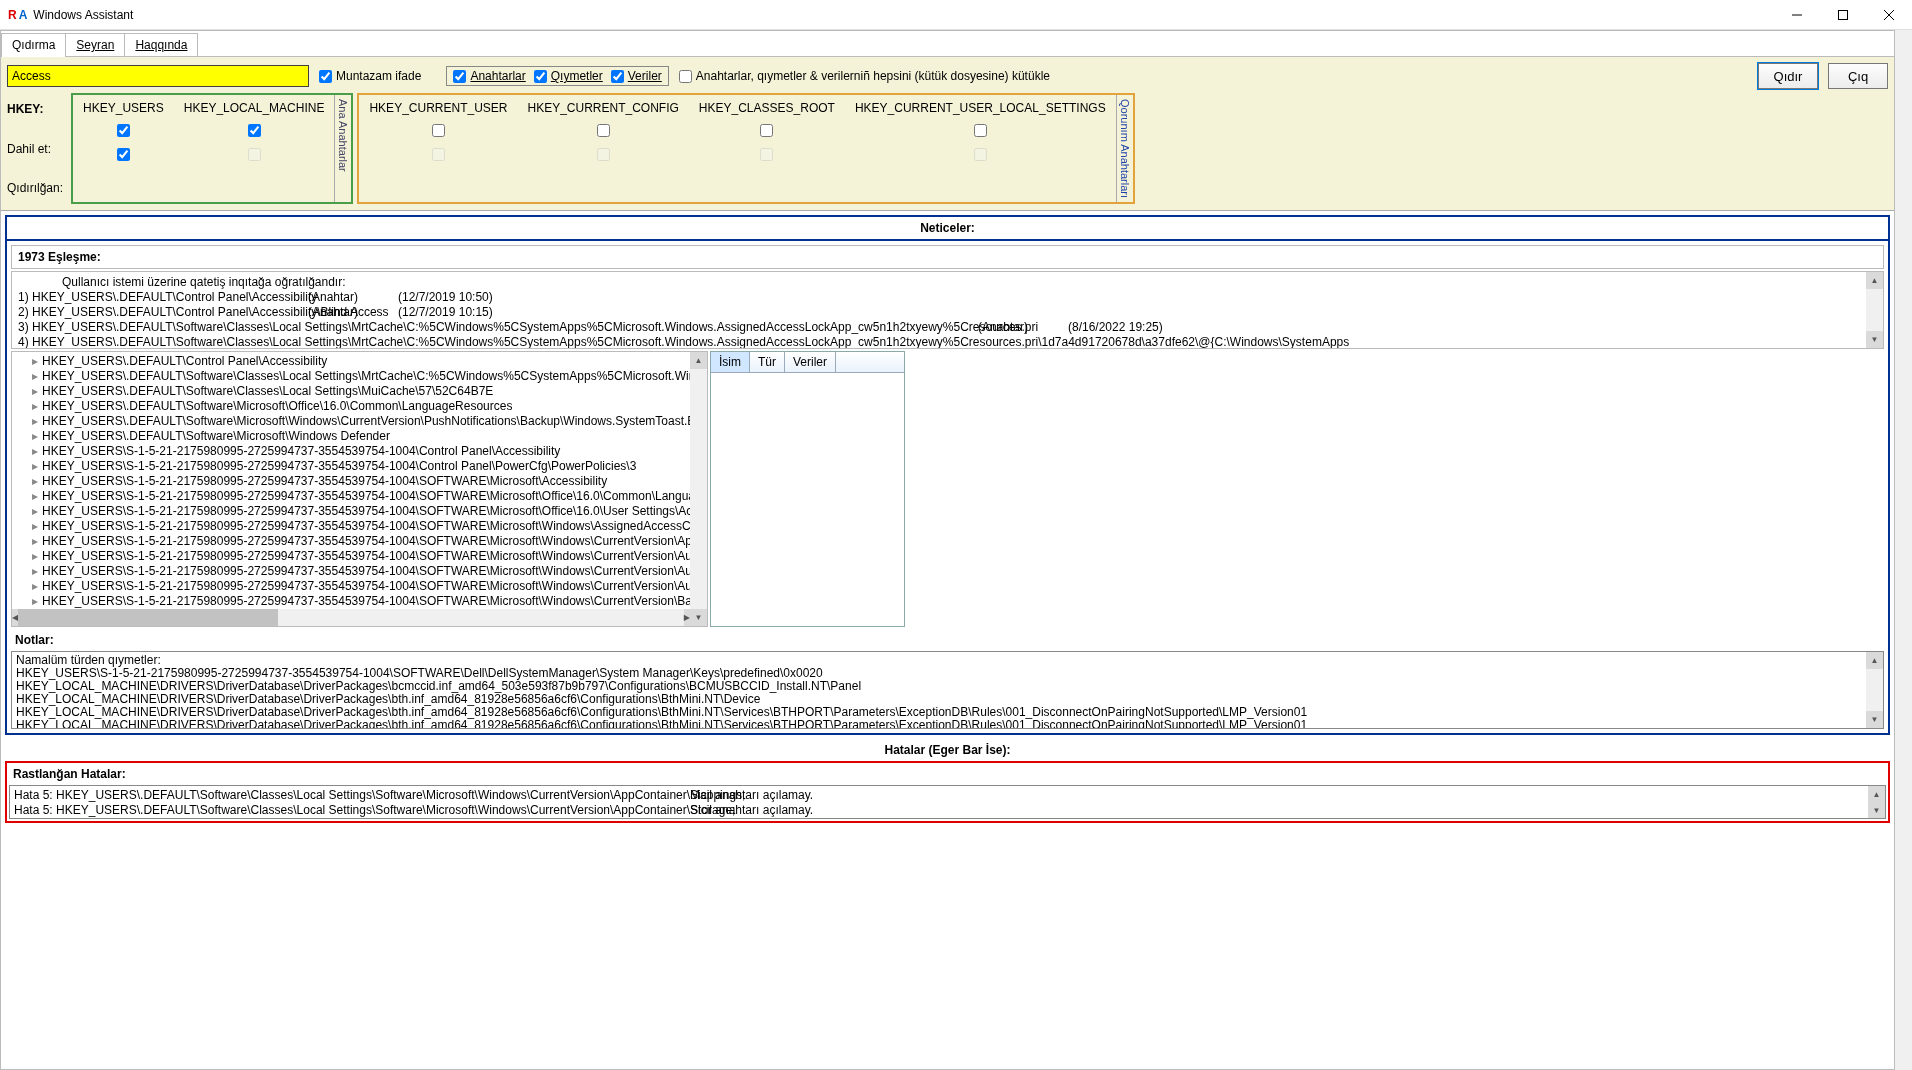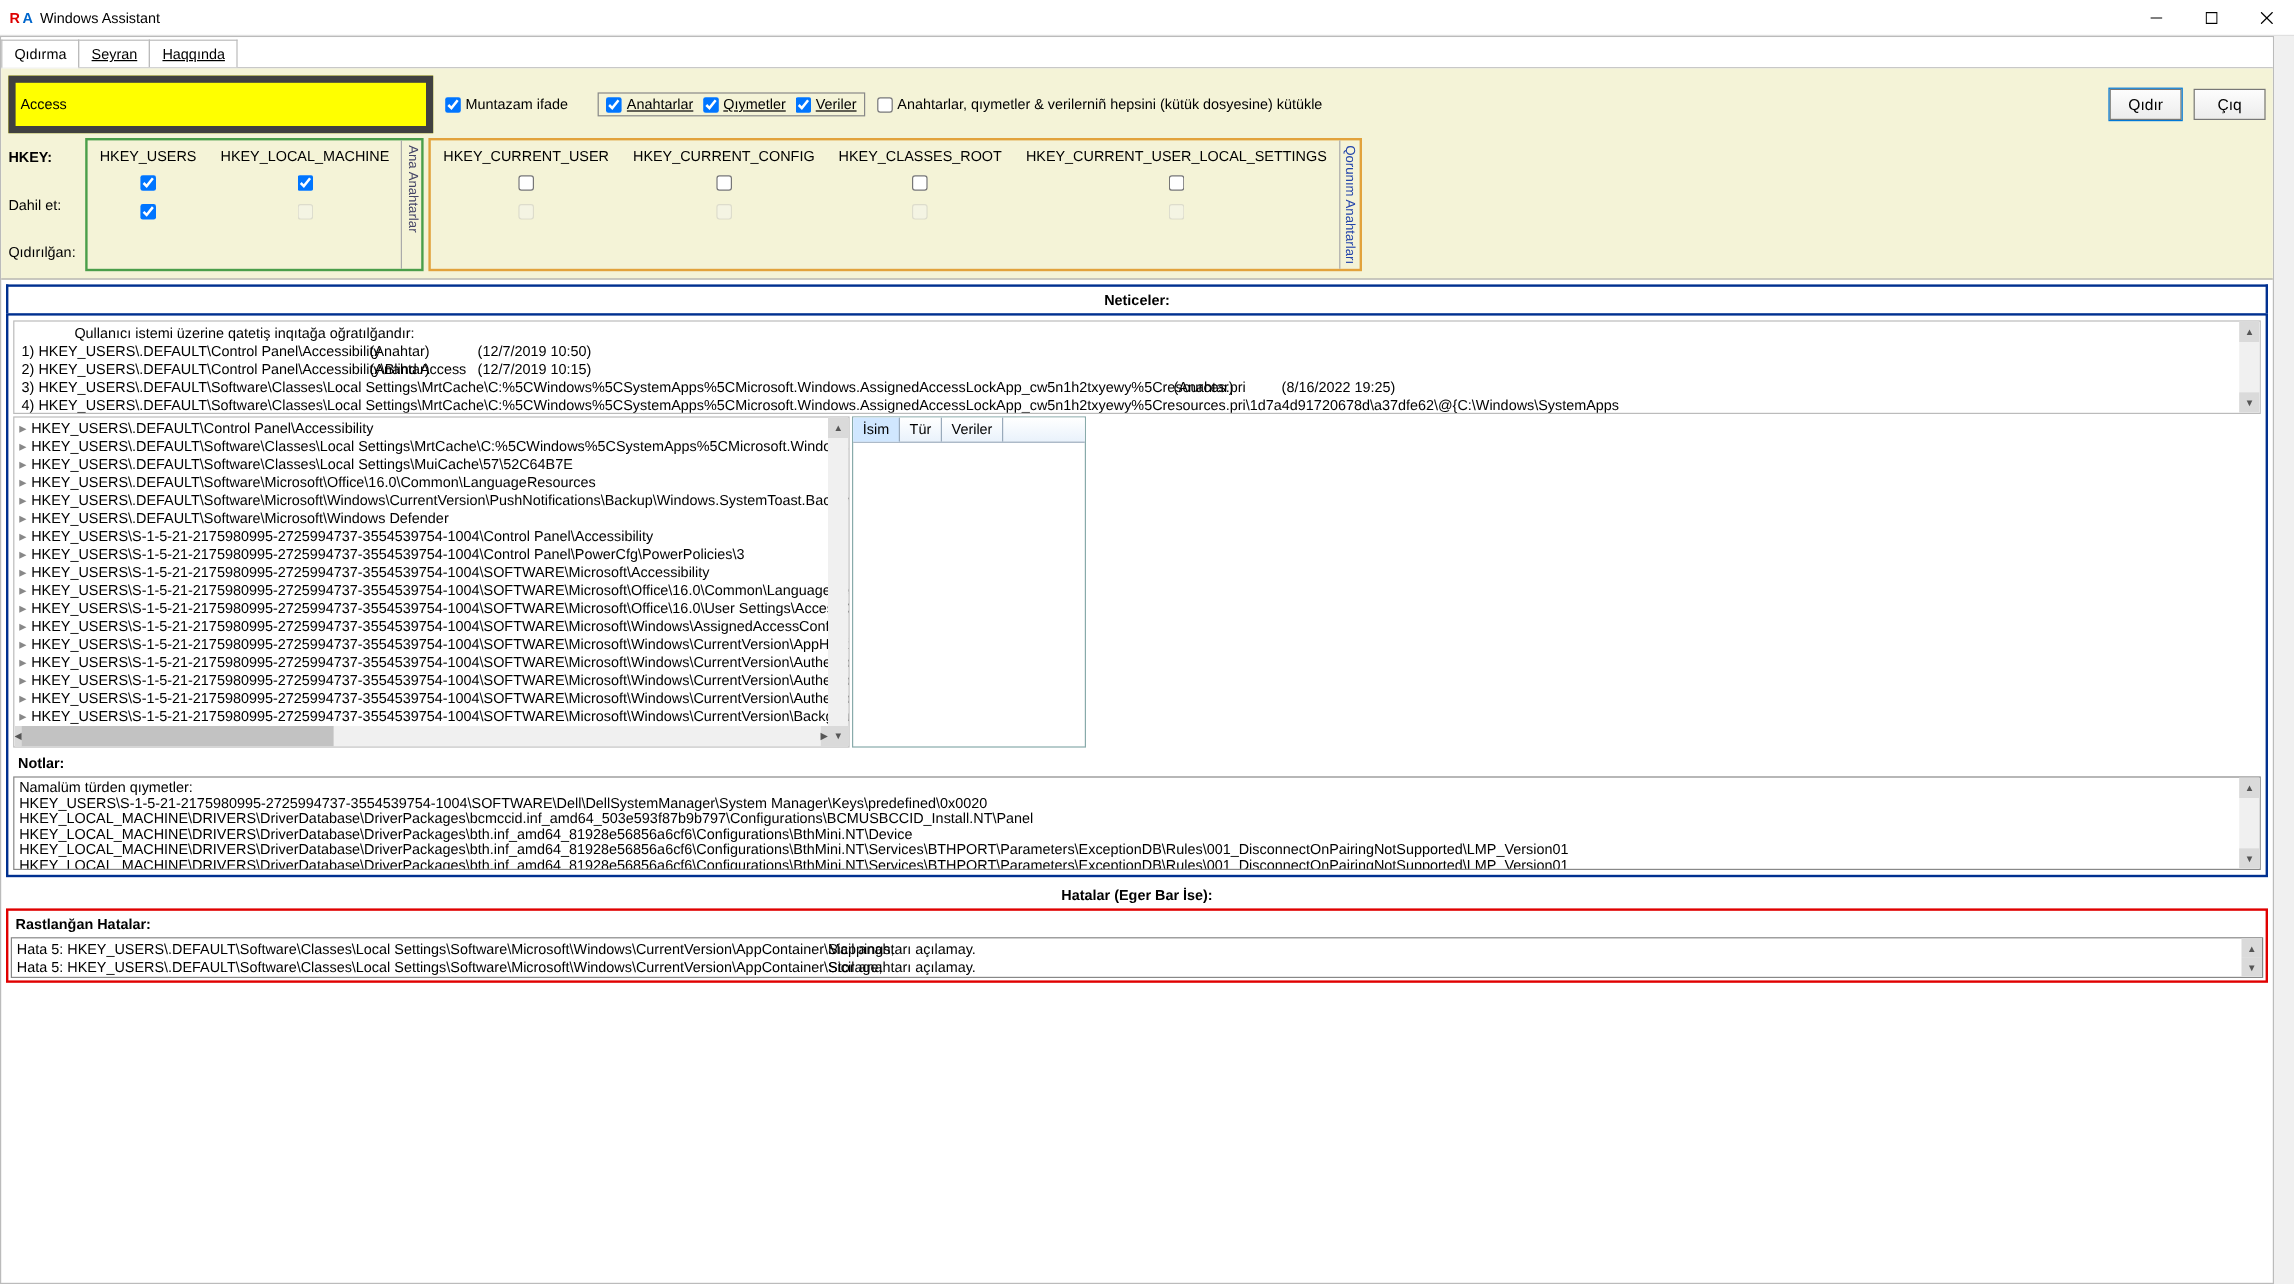--- a/index.html
+++ b/index.html
@@ -18,21 +18,21 @@
 
 .tabs { display: flex; border-bottom: 1px solid #bbb; background: #fff; }
 .tab { padding: 4px 10px; border: 1px solid #bbb; border-bottom: none; margin-right: -1px; margin-top: 2px; background: #fff; position: relative; }
 .tab.active { background: #fff; z-index: 2; }
 .tab.active::after { content: ""; position: absolute; left: 0; right: 0; bottom: -1px; height: 1px; background: #fff; }
 .tab u { text-decoration: underline; }
 
 .search-area { background: #f4f3d7; padding: 6px; border-bottom: 1px solid #aaa; display: flex; flex-direction: column; gap: 4px; }
 
 .row1 { display: flex; align-items: center; gap: 10px; }
-.search-input { width: 354px; height: 22px; background: #ffff00; border: 6px solid #404040; padding: 18px 4px; outline: none; }
+.search-input { width: 302px; height: 22px; background: #ffff00; border: 1px solid #404040; padding: 2px 4px; outline: none; }
 .cb { display: inline-flex; align-items: center; gap: 4px; }
 .cb input { width: 13px; height: 13px; }
 .cbgroup { border: 1px solid #888; padding: 2px 6px; display: inline-flex; gap: 8px; background: #f4f3d7; margin-left: 15px; }
 .btn { min-width: 60px; height: 26px; border: 1px solid #777; background: linear-gradient(#fdfdfd,#ececec); padding: 0 14px; font-size: 13px; }
 .btn.primary { outline: 1px solid #0078d7; }
 
 .hkey-grid { display: flex; align-items: stretch; }
 .hkey-labels { display: flex; flex-direction: column; justify-content: space-between; padding: 4px 8px 4px 0; font-weight: normal; font-size: 12px; }
 .hkey-labels div { height: 24px; display: flex; align-items: center; }
 .hkey-labels div:first-child { font-weight: bold; }
@@ -53,21 +53,21 @@
 .section-body { border: 2px solid #003090; margin: 0 4px; padding: 2px; }
 
 .matches-hdr { padding: 4px 6px; font-weight: bold; border: 1px solid #bbb; margin: 2px; }
 .matches-list { margin: 2px; border: 1px solid #bbb; font-size: 12px; line-height: 15px; padding: 3px 6px; position: relative; height: 78px; overflow: hidden; }
 .matches-list .m-row { white-space: nowrap; }
 .scroll-side { position: absolute; right: 0; top: 0; bottom: 0; width: 17px; background: #f0f0f0; display: flex; flex-direction: column; }
 .scroll-side .arrow, .hscroll .arrow { background: #dadada; height: 17px; display: flex; align-items: center; justify-content: center; font-size: 8px; color: #555; }
 
 .tree-row { display: flex; margin: 2px; gap: 2px; }
 .tree-panel { width: 697px; height: 276px; border: 1px solid #bbb; position: relative; overflow: hidden; }
-.tree-lines { padding: 2px 4px; overflow: hidden; height: 260px; font-size: 12px; line-height: 15px; }
+.tree-lines { padding: 2px 4px; overflow: hidden; height: 260px; font-size: 12px; line-height: 15px; margin-left: 16px; }
 .tree-lines .tl { white-space: nowrap; }
 .tree-lines .exp { display: inline-block; width: 10px; color: #888; }
 .hscroll { position: absolute; bottom: 0; left: 0; right: 17px; height: 17px; background: #f0f0f0; display: flex; }
 .hscroll .thumb { background: #c2c2c2; height: 17px; margin: 0; }
 .grid-panel { width: 195px; height: 276px; border: 1px solid #8aa; background: #fff; }
 .grid-hdr { display: flex; background: linear-gradient(#fff,#e9f2fb); border-bottom: 1px solid #9ab; }
 .grid-hdr div { padding: 3px 8px; border-right: 1px solid #9ab; }
 .grid-hdr div.sel { background: #d0e7ff; }
 
 .notes-hdr { padding: 4px 6px; font-weight: bold; }
@@ -217,20 +217,21 @@
               </div>
             </div>
           </div>
         <div class="vert-label blue">Qorunım Anahtarları</div>
       </div>
     </div>
   </div>
 
   <div class="section-title">Neticeler:</div>
   <div class="section-body">
+    <div class="matches-hdr">1973 Eşleşme:</div>
     <div class="matches-list">
       <div class="m-row" style="padding-left:44px">Qullanıcı istemi üzerine qatetiş inqıtağa oğratılğandır:</div>
       <div id="match-rows">
           <div class="m-row"><span style="display:inline-block;width:290px">1) HKEY_USERS\.DEFAULT\Control Panel\Accessibility</span><span style="display:inline-block;width:90px">(Anahtar)</span><span>(12/7/2019 10:50)</span></div>
           <div class="m-row"><span style="display:inline-block;width:290px">2) HKEY_USERS\.DEFAULT\Control Panel\Accessibility\Blind Access</span><span style="display:inline-block;width:90px">(Anahtar)</span><span>(12/7/2019 10:15)</span></div>
           <div class="m-row"><span style="display:inline-block;width:960px">3) HKEY_USERS\.DEFAULT\Software\Classes\Local Settings\MrtCache\C:%5CWindows%5CSystemApps%5CMicrosoft.Windows.AssignedAccessLockApp_cw5n1h2txyewy%5Cresources.pri</span><span style="display:inline-block;width:90px">(Anahtar)</span><span>(8/16/2022 19:25)</span></div>
           <div class="m-row"><span>4) HKEY_USERS\.DEFAULT\Software\Classes\Local Settings\MrtCache\C:%5CWindows%5CSystemApps%5CMicrosoft.Windows.AssignedAccessLockApp_cw5n1h2txyewy%5Cresources.pri\1d7a4d91720678d\a37dfe62\@{C:\Windows\SystemApps</span></div>
         </div>
       <div class="scroll-side">
           <div class="arrow">▲</div>

